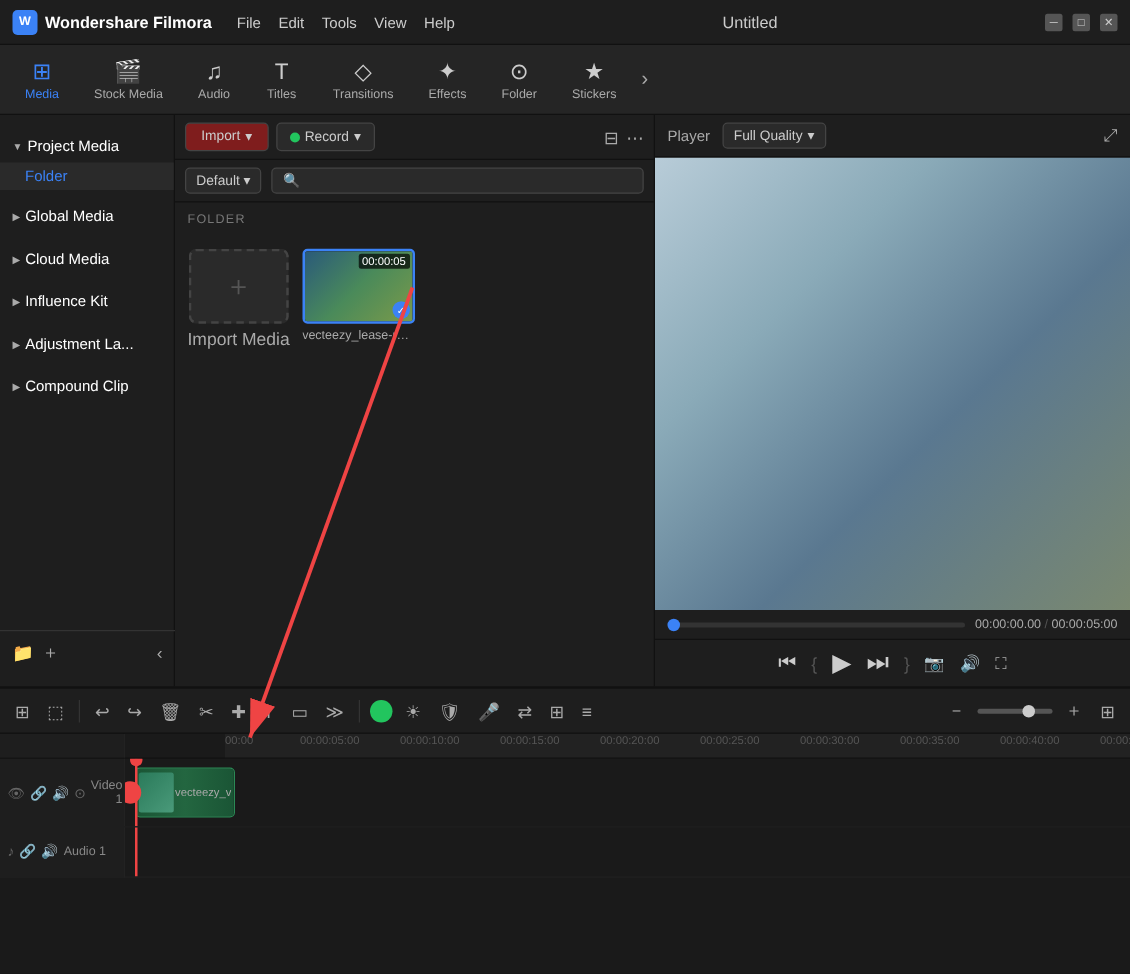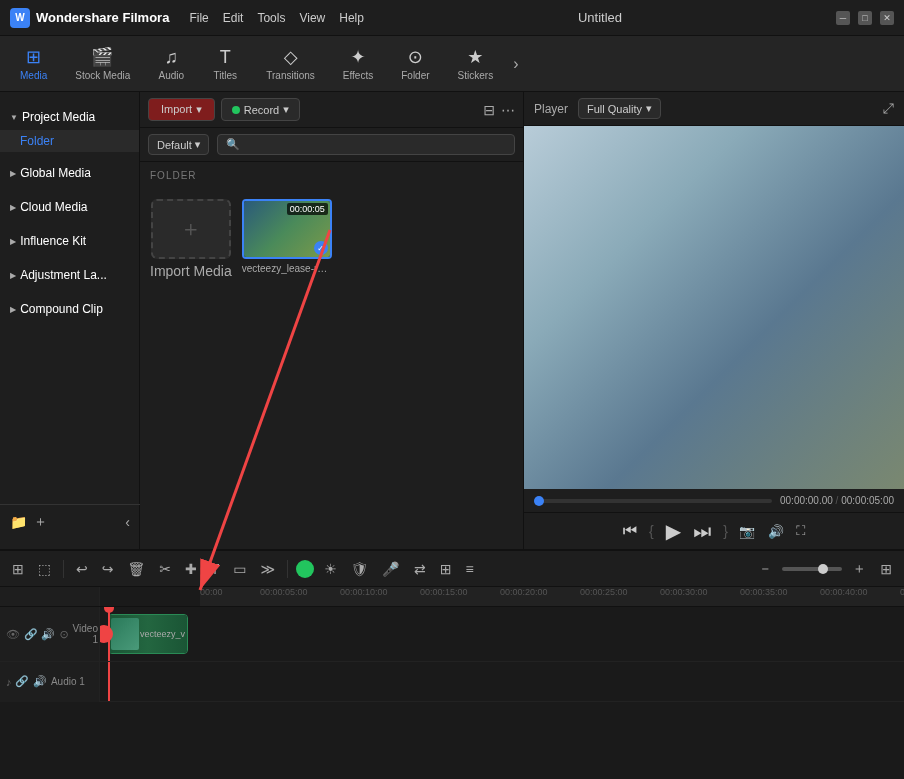--- a/index.html
+++ b/index.html
@@ -92,21 +92,21 @@
     .tl-icon { color: #aaa; font-size: 14px; cursor: pointer; padding: 2px 4px; }
     .tl-divider { width: 1px; height: 18px; background: #333; margin: 0 2px; }
     .tl-spacer { flex: 1; }
     .tl-green-btn { width: 18px; height: 18px; background: #22c55e; border-radius: 50%; cursor: pointer; }
     .tl-zoom-control { display: flex; align-items: center; gap: 4px; }
     .tl-zoom-bar { width: 60px; height: 4px; background: #555; border-radius: 2px; position: relative; }
     .tl-zoom-dot { width: 10px; height: 10px; background: #ccc; border-radius: 50%; position: absolute; top: -3px; left: 60%; }
 
     .timeline-content { flex: 1; display: flex; overflow: hidden; }
     .timeline-tracks { display: flex; flex-direction: column; flex: 1; position: relative; }
-    .timeline-ruler { height: 20px; background: #222; border-bottom: 1px solid #111; display: flex; position: relative; overflow: hidden; margin-left: 100px; }
+    .timeline-ruler { height: 20px; background: #222; border-bottom: 1px solid #111; display: flex; position: relative; overflow: hidden; margin-left: 80px; }
     .ruler-tick { position: absolute; font-size: 9px; color: #555; }
 
     .track-row { display: flex; align-items: center; height: 55px; border-bottom: 1px solid #222; }
     .track-label { width: 100px; background: #1e1e1e; height: 100%; display: flex; align-items: center; gap: 4px; padding: 0 6px; border-right: 1px solid #222; flex-shrink: 0; }
     .track-label-text { font-size: 10px; color: #888; text-align: right; }
     .track-icon { font-size: 11px; color: #666; cursor: pointer; }
     .track-area { flex: 1; position: relative; height: 100%; background: #1a1a1a; overflow: hidden; }
     .track-clip { position: absolute; height: 40px; top: 7px; border-radius: 4px; background: #1e6640; border: 1px solid #2a8a55; overflow: hidden; display: flex; align-items: center; cursor: pointer; }
     .track-clip-inner { width: 100%; height: 100%; background: linear-gradient(to right, #1a5535 0%, #236640 50%, #1a5535 100%); display: flex; align-items: center; padding: 2px; gap: 1px; }
     .track-clip-thumb { width: 28px; height: 32px; background: linear-gradient(135deg, #2a7a5a 0%, #4a9a7a 100%); border-radius: 2px; flex-shrink: 0; }

